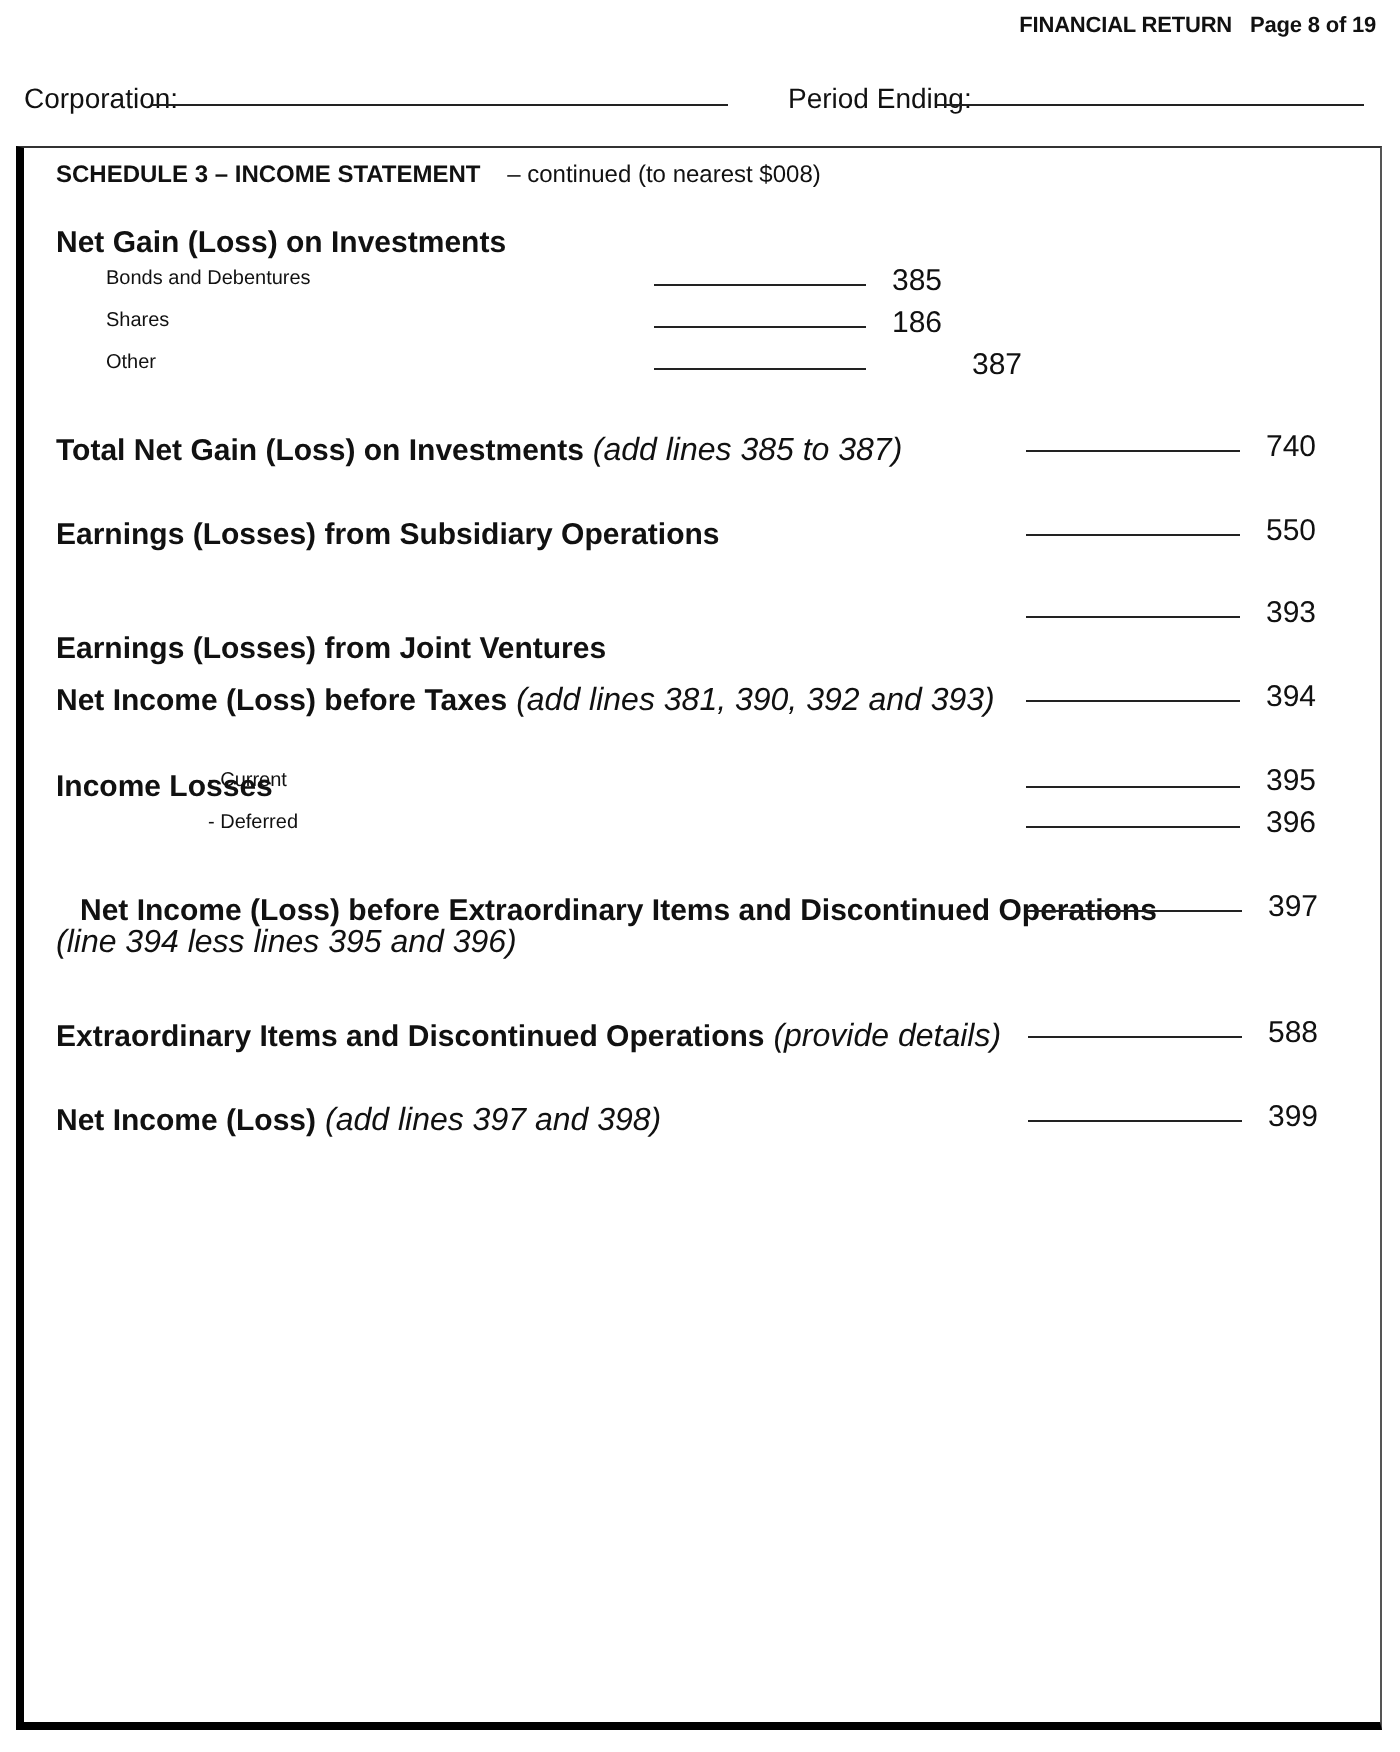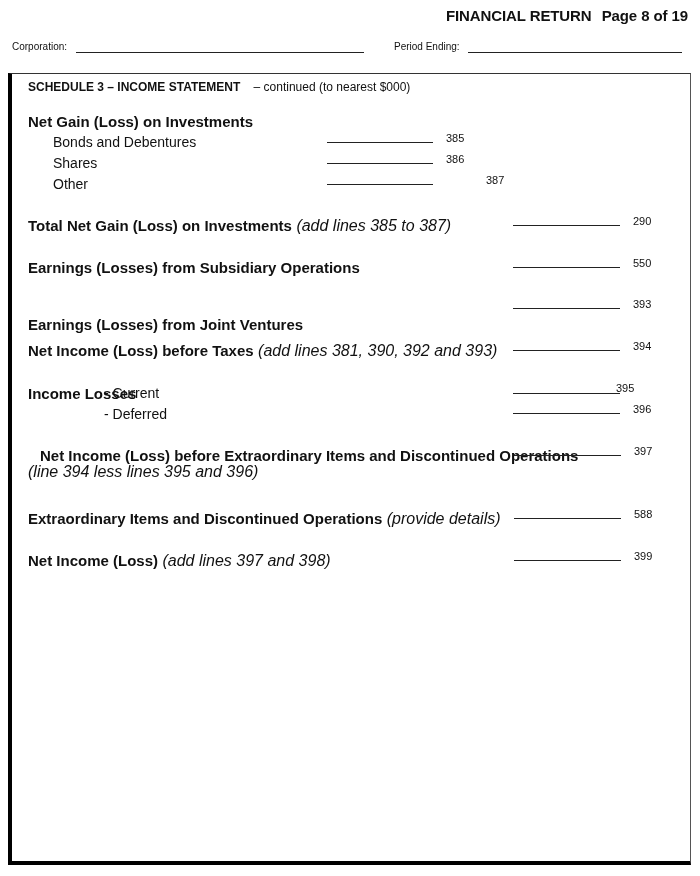--- a/index.html
+++ b/index.html
@@ -1,77 +1,77 @@
 <!DOCTYPE html>
 <html><head>
   <meta charset="utf-8">
   <style>
     html, body { margin: 0; padding: 0; background: #ffffff; }
     body {
       width: 700px; height: 876px; position: relative; overflow: hidden;
       font-family: "Liberation Sans", sans-serif; color: #111;
     }
     .abs { position: absolute; white-space: nowrap; }
-    .hdr-right { right: 12px; top: 7px; font-size: 15px; font-weight: bold; letter-spacing: -0.1px; }
+    .hdr-right { right: 12px; top: 7px; font-size: 11px; font-weight: bold; letter-spacing: -0.1px; }
     .hdr-right .pg { margin-left: 6px; }
-    .fieldlbl { font-size: 10px; top: 41px; text-align: right; }
+    .fieldlbl { font-size: 14px; top: 41px; text-align: right; }
     .uline { position: absolute; height: 0; border-top: 1.3px solid #222; }
     .box {
       position: absolute; left: 8px; top: 73px; width: 683px; height: 792px;
       border-top: 1px solid #333; border-right: 1px solid #555;
       border-left: 4px solid #000; border-bottom: 4px solid #000;
       box-sizing: border-box;
     }
     .title { left: 28px; top: 80px; font-size: 12px; font-weight: bold; }
     .title .sub { font-weight: normal; margin-left: 10px; }
     .bold { font-weight: bold; font-size: 15px; }
-    .norm { font-size: 14px; }
+    .norm { font-size: 10px; }
     .ital { font-style: italic; font-weight: normal; font-size: 16px; }
-    .code { font-size: 11px; }
+    .code { font-size: 15px; }
   </style>
 </head>
 <body>
 
 <div class="abs hdr-right">
   <span>FINANCIAL RETURN</span>
   <span class="pg">Page 8 of 19</span>
 </div>
 
 <span class="abs fieldlbl" style="left:12px;">Corporation:</span>
 <div class="uline" style="left:76px; top:52px; width:288px;"></div>
 <span class="abs fieldlbl" style="left:394px;">Period Ending:</span>
 <div class="uline" style="left:468px; top:52px; width:214px;"></div>
 
 <div class="box"></div>
 
 <div class="abs title">
   <span>SCHEDULE 3  –  INCOME STATEMENT</span>
-  <span class="sub">–  continued  (to nearest $000)</span>
+  <span class="sub">–  continued  (to nearest $008)</span>
 </div>
 
 <span class="abs bold" style="left:28px; top:113px;">Net Gain (Loss) on Investments</span>
 
 <span class="abs norm" style="left:53px; top:134px;">Bonds and Debentures</span>
 <div class="uline" style="left:327px; top:142px; width:106px;"></div>
 <span class="abs code" style="left:446px; top:132px;">385</span>
 
 <span class="abs norm" style="left:53px; top:155px;">Shares</span>
 <div class="uline" style="left:327px; top:163px; width:106px;"></div>
-<span class="abs code" style="left:446px; top:153px;">386</span>
+<span class="abs code" style="left:446px; top:153px;">186</span>
 
 <span class="abs norm" style="left:53px; top:176px;">Other</span>
 <div class="uline" style="left:327px; top:184px; width:106px;"></div>
 <span class="abs code" style="left:446px; top:174px;margin-left:40px;">387</span>
 
 <div class="abs" style="left:28px; top:217px;">
   <span class="bold">Total Net Gain (Loss) on Investments</span>
   <span class="ital">(add lines 385 to 387)</span>
 </div>
 <div class="uline" style="left:513px; top:225px; width:107px;"></div>
-<span class="abs code" style="left:633px; top:215px;">290</span>
+<span class="abs code" style="left:633px; top:215px;">740</span>
 
 <div class="abs" style="left:28px; top:259px;">
   <span class="bold">Earnings  (Losses) from Subsidiary Operations</span>
 </div>
 <div class="uline" style="left:513px; top:267px; width:107px;"></div>
 <span class="abs code" style="left:633px; top:257px;">550</span>
 
 <div class="abs" style="left:28px; top:300px;margin-top:16px;">
   <span class="bold">Earnings (Losses) from Joint Ventures</span>
 </div>
@@ -81,21 +81,21 @@
 <div class="abs" style="left:28px; top:342px;">
   <span class="bold">Net Income (Loss) before Taxes</span>
   <span class="ital">(add lines 381, 390, 392 and 393)</span>
 </div>
 <div class="uline" style="left:513px; top:350px; width:107px;"></div>
 <span class="abs code" style="left:633px; top:340px;">394</span>
 
 <span class="abs bold" style="left:28px; top:385px;">Income Losses</span>
 <span class="abs norm" style="left:104px; top:385px;">-  Current</span>
 <div class="uline" style="left:513px; top:393px; width:107px;"></div>
-<span class="abs code" style="left:616px; top:382px;">395</span>
+<span class="abs code" style="left:633px; top:382px;">395</span>
 
 <span class="abs norm" style="left:104px; top:406px;">-  Deferred</span>
 <div class="uline" style="left:513px; top:413px; width:107px;"></div>
 <span class="abs code" style="left:633px; top:403px;">396</span>
 
 <span class="abs bold" style="left:28px; top:447px;margin-left:12px;">Net Income (Loss) before Extraordinary Items and Discontinued Operations</span>
 <span class="abs ital" style="left:28px; top:463px;">(line 394 less lines 395 and 396)</span>
 <div class="uline" style="left:514px; top:455px; width:107px;"></div>
 <span class="abs code" style="left:634px; top:445px;">397</span>
 

